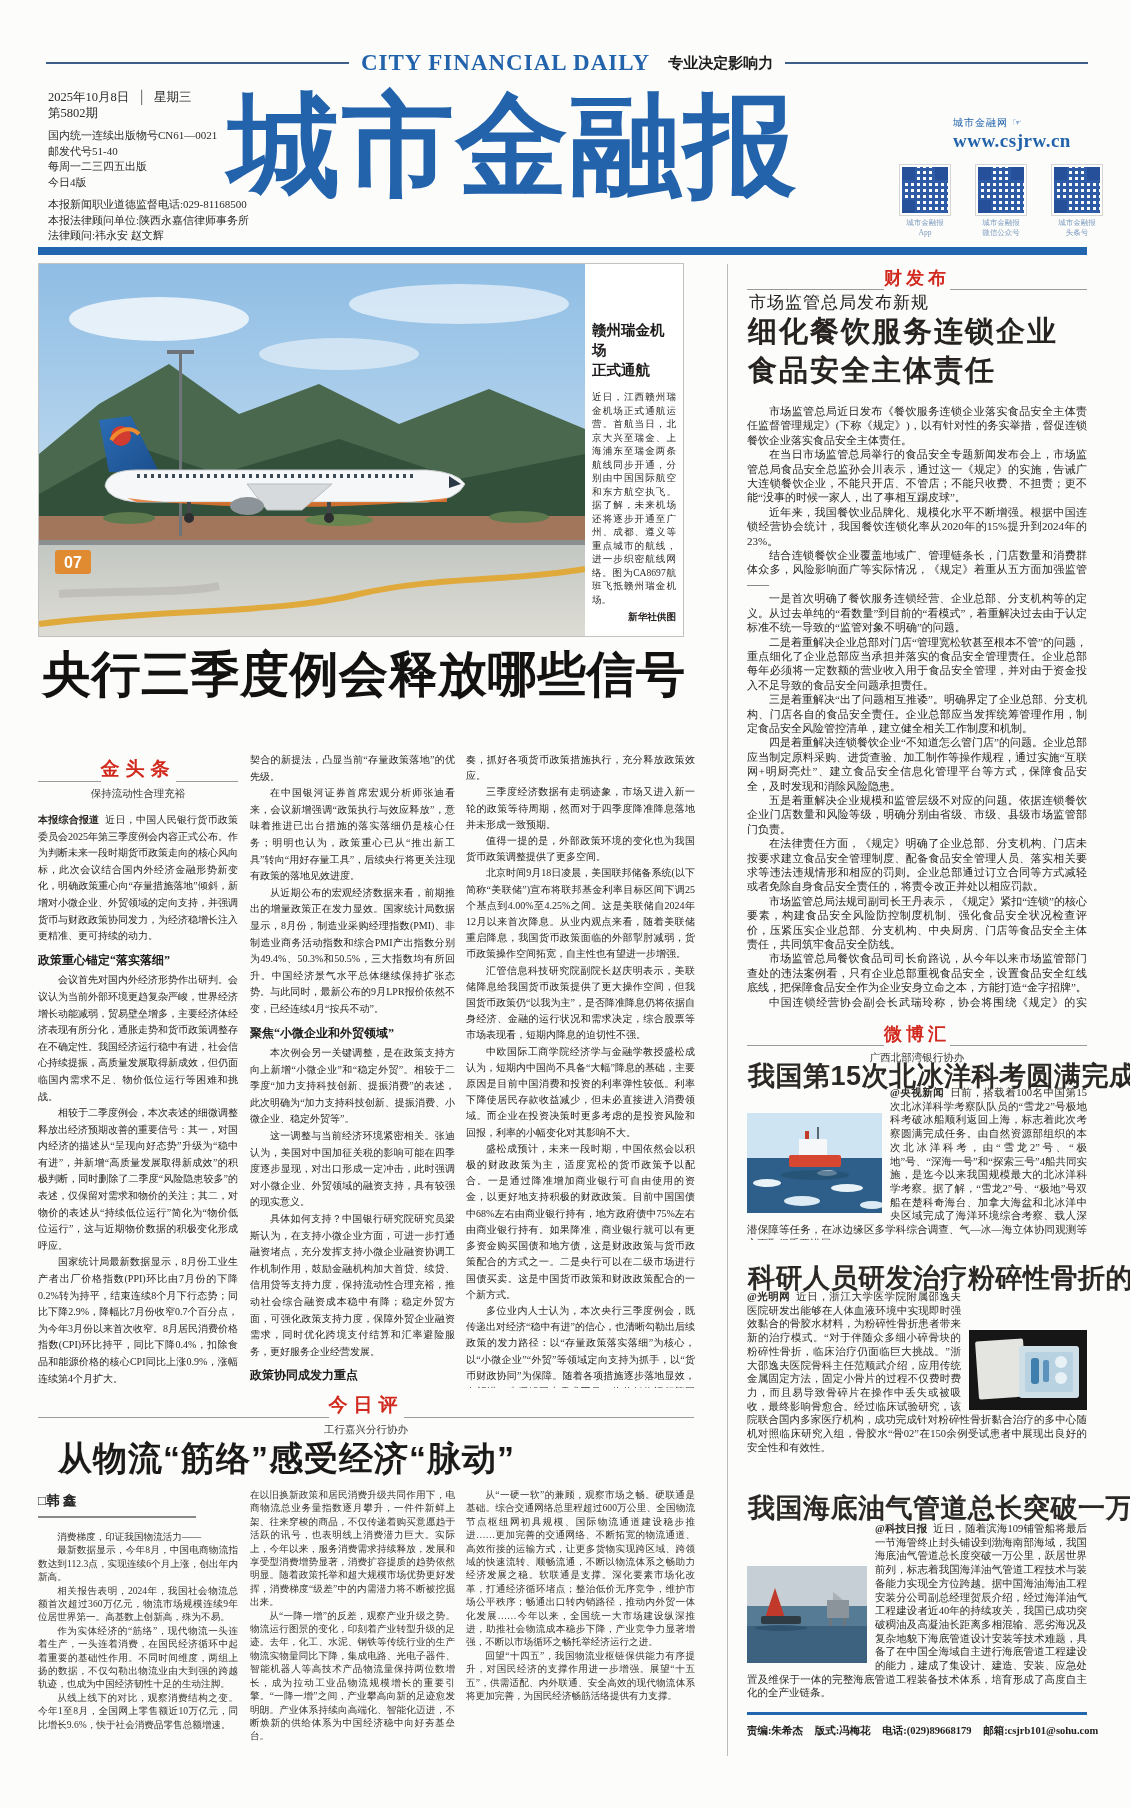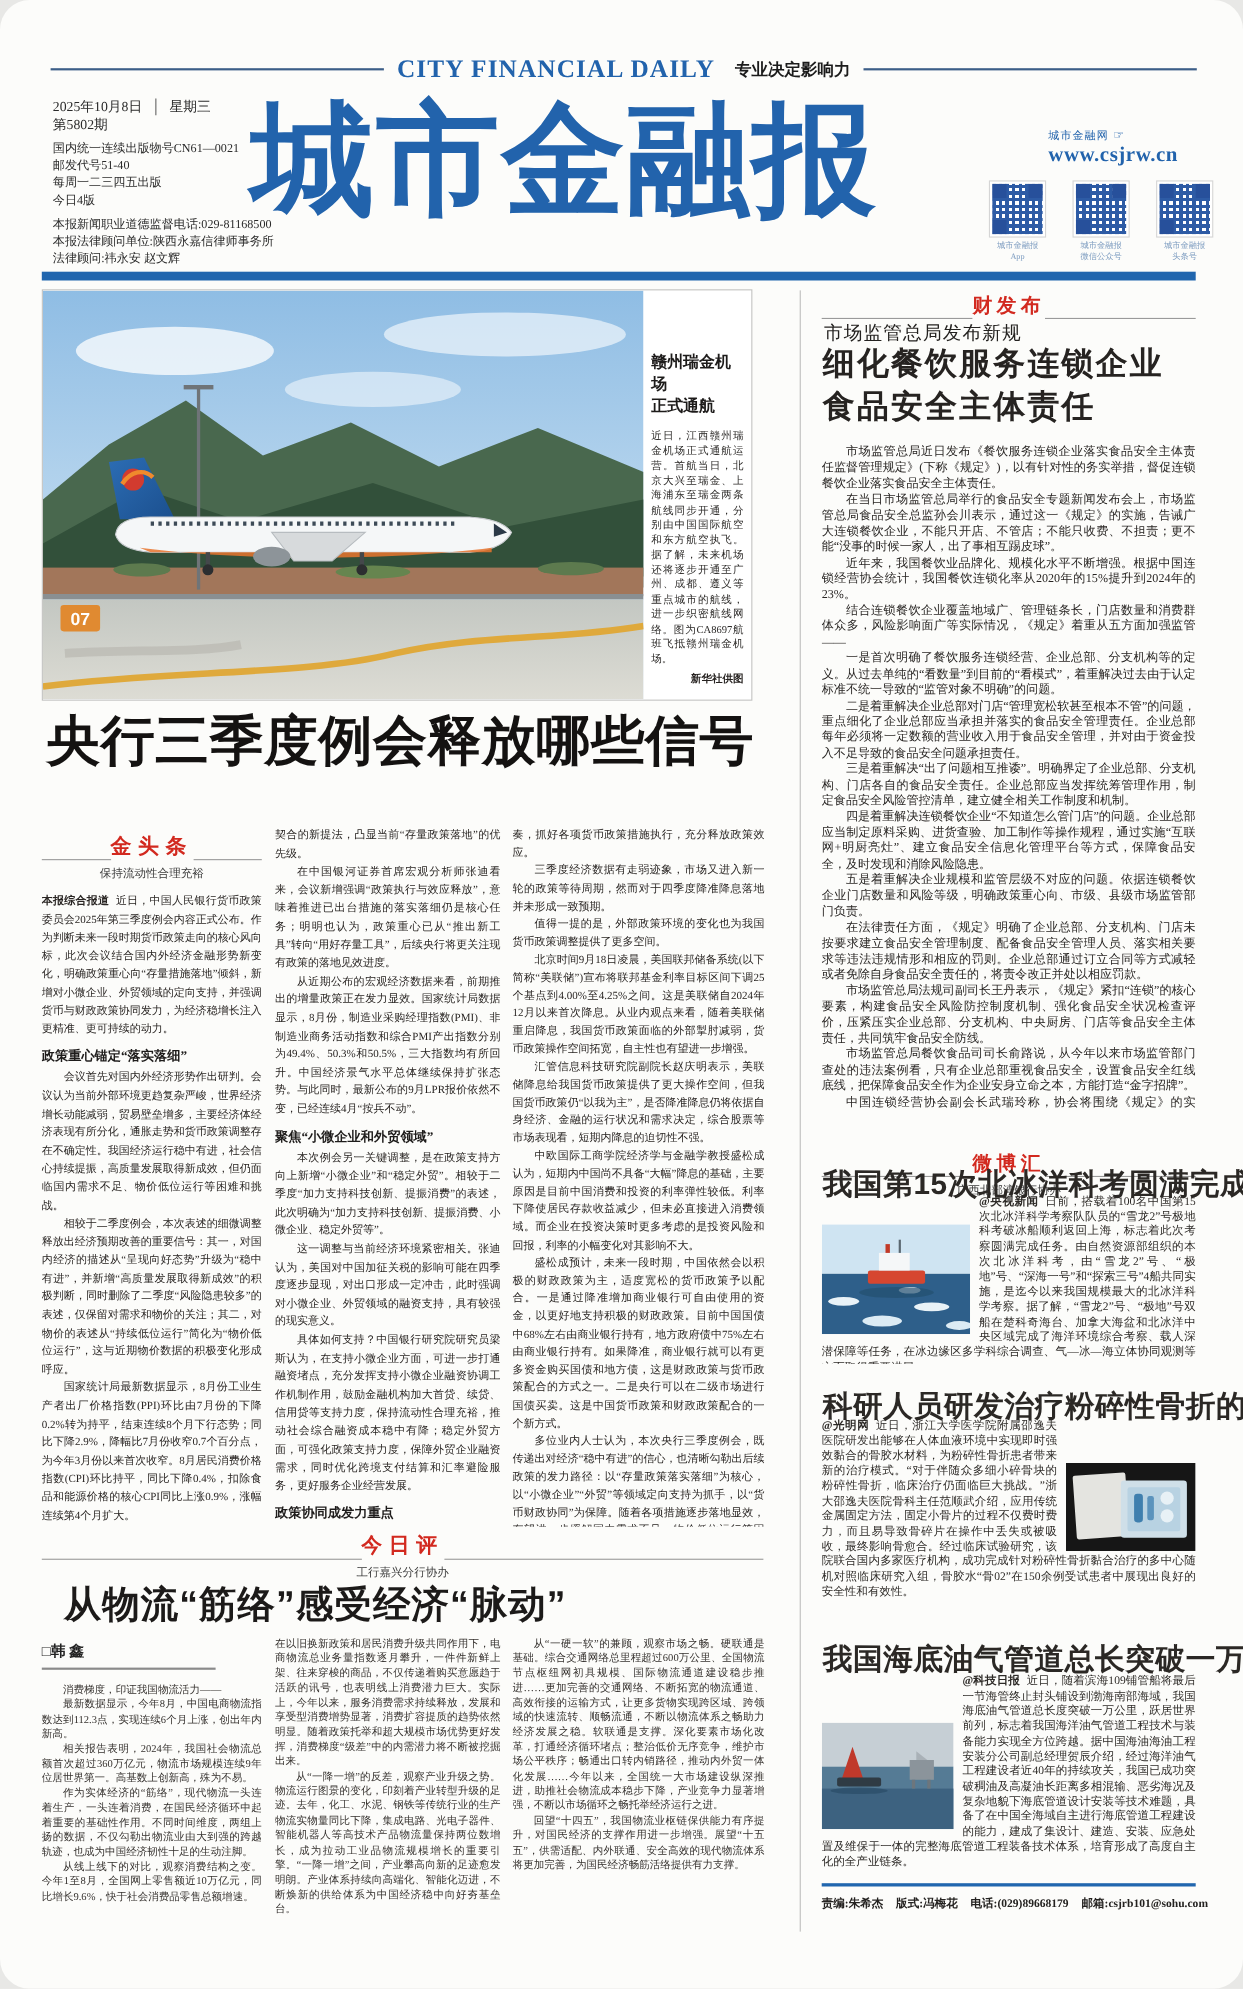--- a/index.html
+++ b/index.html
@@ -1,17 +1,17 @@
 <!DOCTYPE html>
 <html><head>
 <meta charset="utf-8">
 <style>
   html,body{margin:0;padding:0;background:#e8e8e6;}
   .page{position:relative;width:1130px;height:1808px;margin:0 auto;background:#fcfcfa;
-        font-family:"Liberation Serif",serif;color:#262220;overflow:hidden;border-radius:27px;}
+        font-family:"Liberation Serif",serif;color:#262220;overflow:hidden;}
   .abs{position:absolute;}
 
   
   .eng-row{left:46px;top:50px;width:1042px;display:flex;align-items:center;gap:12px;}
   .eng-rule{flex:1;border-top:2px solid #3c5e88;height:0;}
   .eng-title{font-weight:bold;font-size:23px;color:#2263ac;letter-spacing:1px;white-space:nowrap;}
   .slogan{font-weight:bold;font-size:15px;color:#1b1b1b;white-space:nowrap;margin-left:6px;}
   .info{left:48px;top:90px;width:220px;font-size:11px;line-height:15.5px;color:#2a2a2a;}
   .info .ln{white-space:nowrap;}
   .info .gap{margin-top:7px;}
@@ -81,21 +81,21 @@
   #tcolC{left:466px;top:1488px;width:229px;height:262px;}
 
   
   .sec-fb{left:747px;top:266px;width:340px;}
   .sec-fb .sec-label,.sec-wb .sec-label{font-size:18px;letter-spacing:4px;}
   .kicker{left:749px;top:291px;font-size:17px;color:#242220;letter-spacing:1px;}
   .headline2{left:748px;top:312px;width:342px;font-family:"Liberation Sans",sans-serif;
              font-weight:600;font-size:29px;line-height:39px;color:#262321;letter-spacing:2px;}
   .fbbody{left:747px;top:404px;width:340px;height:604px;font-size:11px;line-height:14.4px;
           text-align:justify;overflow:hidden;color:#282523;}
-  .sec-wb{left:747px;top:1022px;width:340px;margin-top:24px;}
+  .sec-wb{left:747px;top:1022px;width:340px;}
   .wb-title{position:absolute;left:748px;width:345px;font-family:"Liberation Sans",sans-serif;
             font-weight:600;font-size:27px;color:#2b2825;letter-spacing:0.5px;white-space:nowrap;}
   .wbody{position:absolute;left:747px;width:340px;font-size:10.5px;line-height:13.7px;
          text-align:justify;overflow:hidden;color:#2e2b28;}
   #wb1{top:1086px;height:154px;}
   #wb2{top:1290px;height:178px;}
   #wb3{top:1522px;height:184px;}
   .wimg{display:block;overflow:hidden;}
   #wb1 .wimg{float:left;width:135px;height:100px;margin:27px 8px 2px 0;}
   #wb2 .wimg{float:right;width:118px;height:80px;margin:40px 0 2px 8px;}
@@ -318,21 +318,21 @@
   </div>
   <div class="abs fbbody">
     <p class="p">市场监管总局近日发布《餐饮服务连锁企业落实食品安全主体责任监督管理规定》(下称《规定》)，以有针对性的务实举措，督促连锁餐饮企业落实食品安全主体责任。</p>
     <p class="p">在当日市场监管总局举行的食品安全专题新闻发布会上，市场监管总局食品安全总监孙会川表示，通过这一《规定》的实施，告诫广大连锁餐饮企业，不能只开店、不管店；不能只收费、不担责；更不能“没事的时候一家人，出了事相互踢皮球”。</p>
     <p class="p">近年来，我国餐饮业品牌化、规模化水平不断增强。根据中国连锁经营协会统计，我国餐饮连锁化率从2020年的15%提升到2024年的23%。</p>
     <p class="p">结合连锁餐饮企业覆盖地域广、管理链条长，门店数量和消费群体众多，风险影响面广等实际情况，《规定》着重从五方面加强监管——</p>
     <p class="p">一是首次明确了餐饮服务连锁经营、企业总部、分支机构等的定义。从过去单纯的“看数量”到目前的“看模式”，着重解决过去由于认定标准不统一导致的“监管对象不明确”的问题。</p>
     <p class="p">二是着重解决企业总部对门店“管理宽松软甚至根本不管”的问题，重点细化了企业总部应当承担并落实的食品安全管理责任。企业总部每年必须将一定数额的营业收入用于食品安全管理，并对由于资金投入不足导致的食品安全问题承担责任。</p>
     <p class="p">三是着重解决“出了问题相互推诿”。明确界定了企业总部、分支机构、门店各自的食品安全责任。企业总部应当发挥统筹管理作用，制定食品安全风险管控清单，建立健全相关工作制度和机制。</p>
     <p class="p">四是着重解决连锁餐饮企业“不知道怎么管门店”的问题。企业总部应当制定原料采购、进货查验、加工制作等操作规程，通过实施“互联网+明厨亮灶”、建立食品安全信息化管理平台等方式，保障食品安全，及时发现和消除风险隐患。</p>
-    <p class="p">五是着重解决企业规模和监管层级不对应的问题。依据连锁餐饮企业门店数量和风险等级，明确政策重心向、市级、县级市场监管部门负责。</p>
+    <p class="p">五是着重解决企业规模和监管层级不对应的问题。依据连锁餐饮企业门店数量和风险等级，明确分别由省级、市级、县级市场监管部门负责。</p>
     <p class="p">在法律责任方面，《规定》明确了企业总部、分支机构、门店未按要求建立食品安全管理制度、配备食品安全管理人员、落实相关要求等违法违规情形和相应的罚则。企业总部通过订立合同等方式减轻或者免除自身食品安全责任的，将责令改正并处以相应罚款。</p>
     <p class="p">市场监管总局法规司副司长王丹表示，《规定》紧扣“连锁”的核心要素，构建食品安全风险防控制度机制、强化食品安全状况检查评价，压紧压实企业总部、分支机构、中央厨房、门店等食品安全主体责任，共同筑牢食品安全防线。</p>
     <p class="p">市场监管总局餐饮食品司司长俞路说，从今年以来市场监管部门查处的违法案例看，只有企业总部重视食品安全，设置食品安全红线底线，把保障食品安全作为企业安身立命之本，方能打造“金字招牌”。</p>
     <p class="p">中国连锁经营协会副会长武瑞玲称，协会将围绕《规定》的实施，研究制定企业总部落实食品安全管理责任相关团体标准。</p>
 
   </div>
 
   <div class="abs sec-wb">
     <div class="sec-head">
       <div class="sec-rule"></div>

